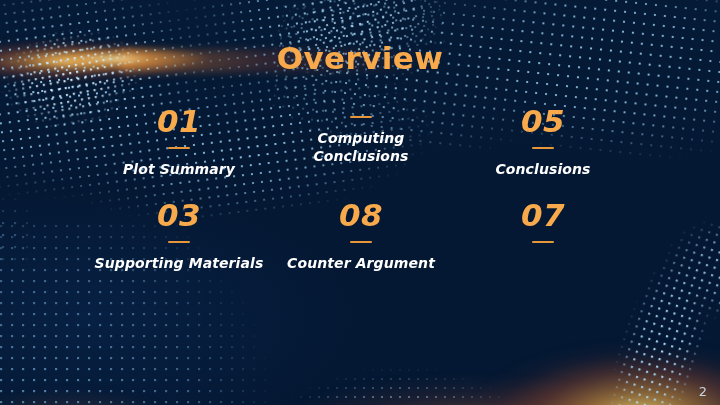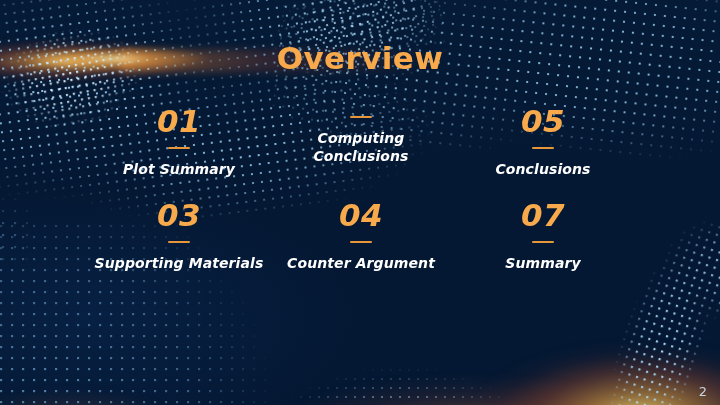--- a/index.html
+++ b/index.html
@@ -291,29 +291,28 @@
         <div class="cell-label">Conclusions</div>
       </div>
 
       <div class="cell">
         <div class="cell-number">03</div>
         <div class="cell-divider"></div>
         <div class="cell-label">Supporting Materials</div>
       </div>
 
       <div class="cell">
-        <div class="cell-number">04</div>
+        <div class="cell-number">08</div>
         <div class="cell-divider"></div>
         <div class="cell-label">Counter Argument</div>
       </div>
 
       <div class="cell">
         <div class="cell-number">07</div>
         <div class="cell-divider"></div>
-        <div class="cell-label">Summary</div>
       </div>
 
     </div>
 
     <div class="page-number">2</div>
 
   </div>
 </div>
 
 </body></html>

